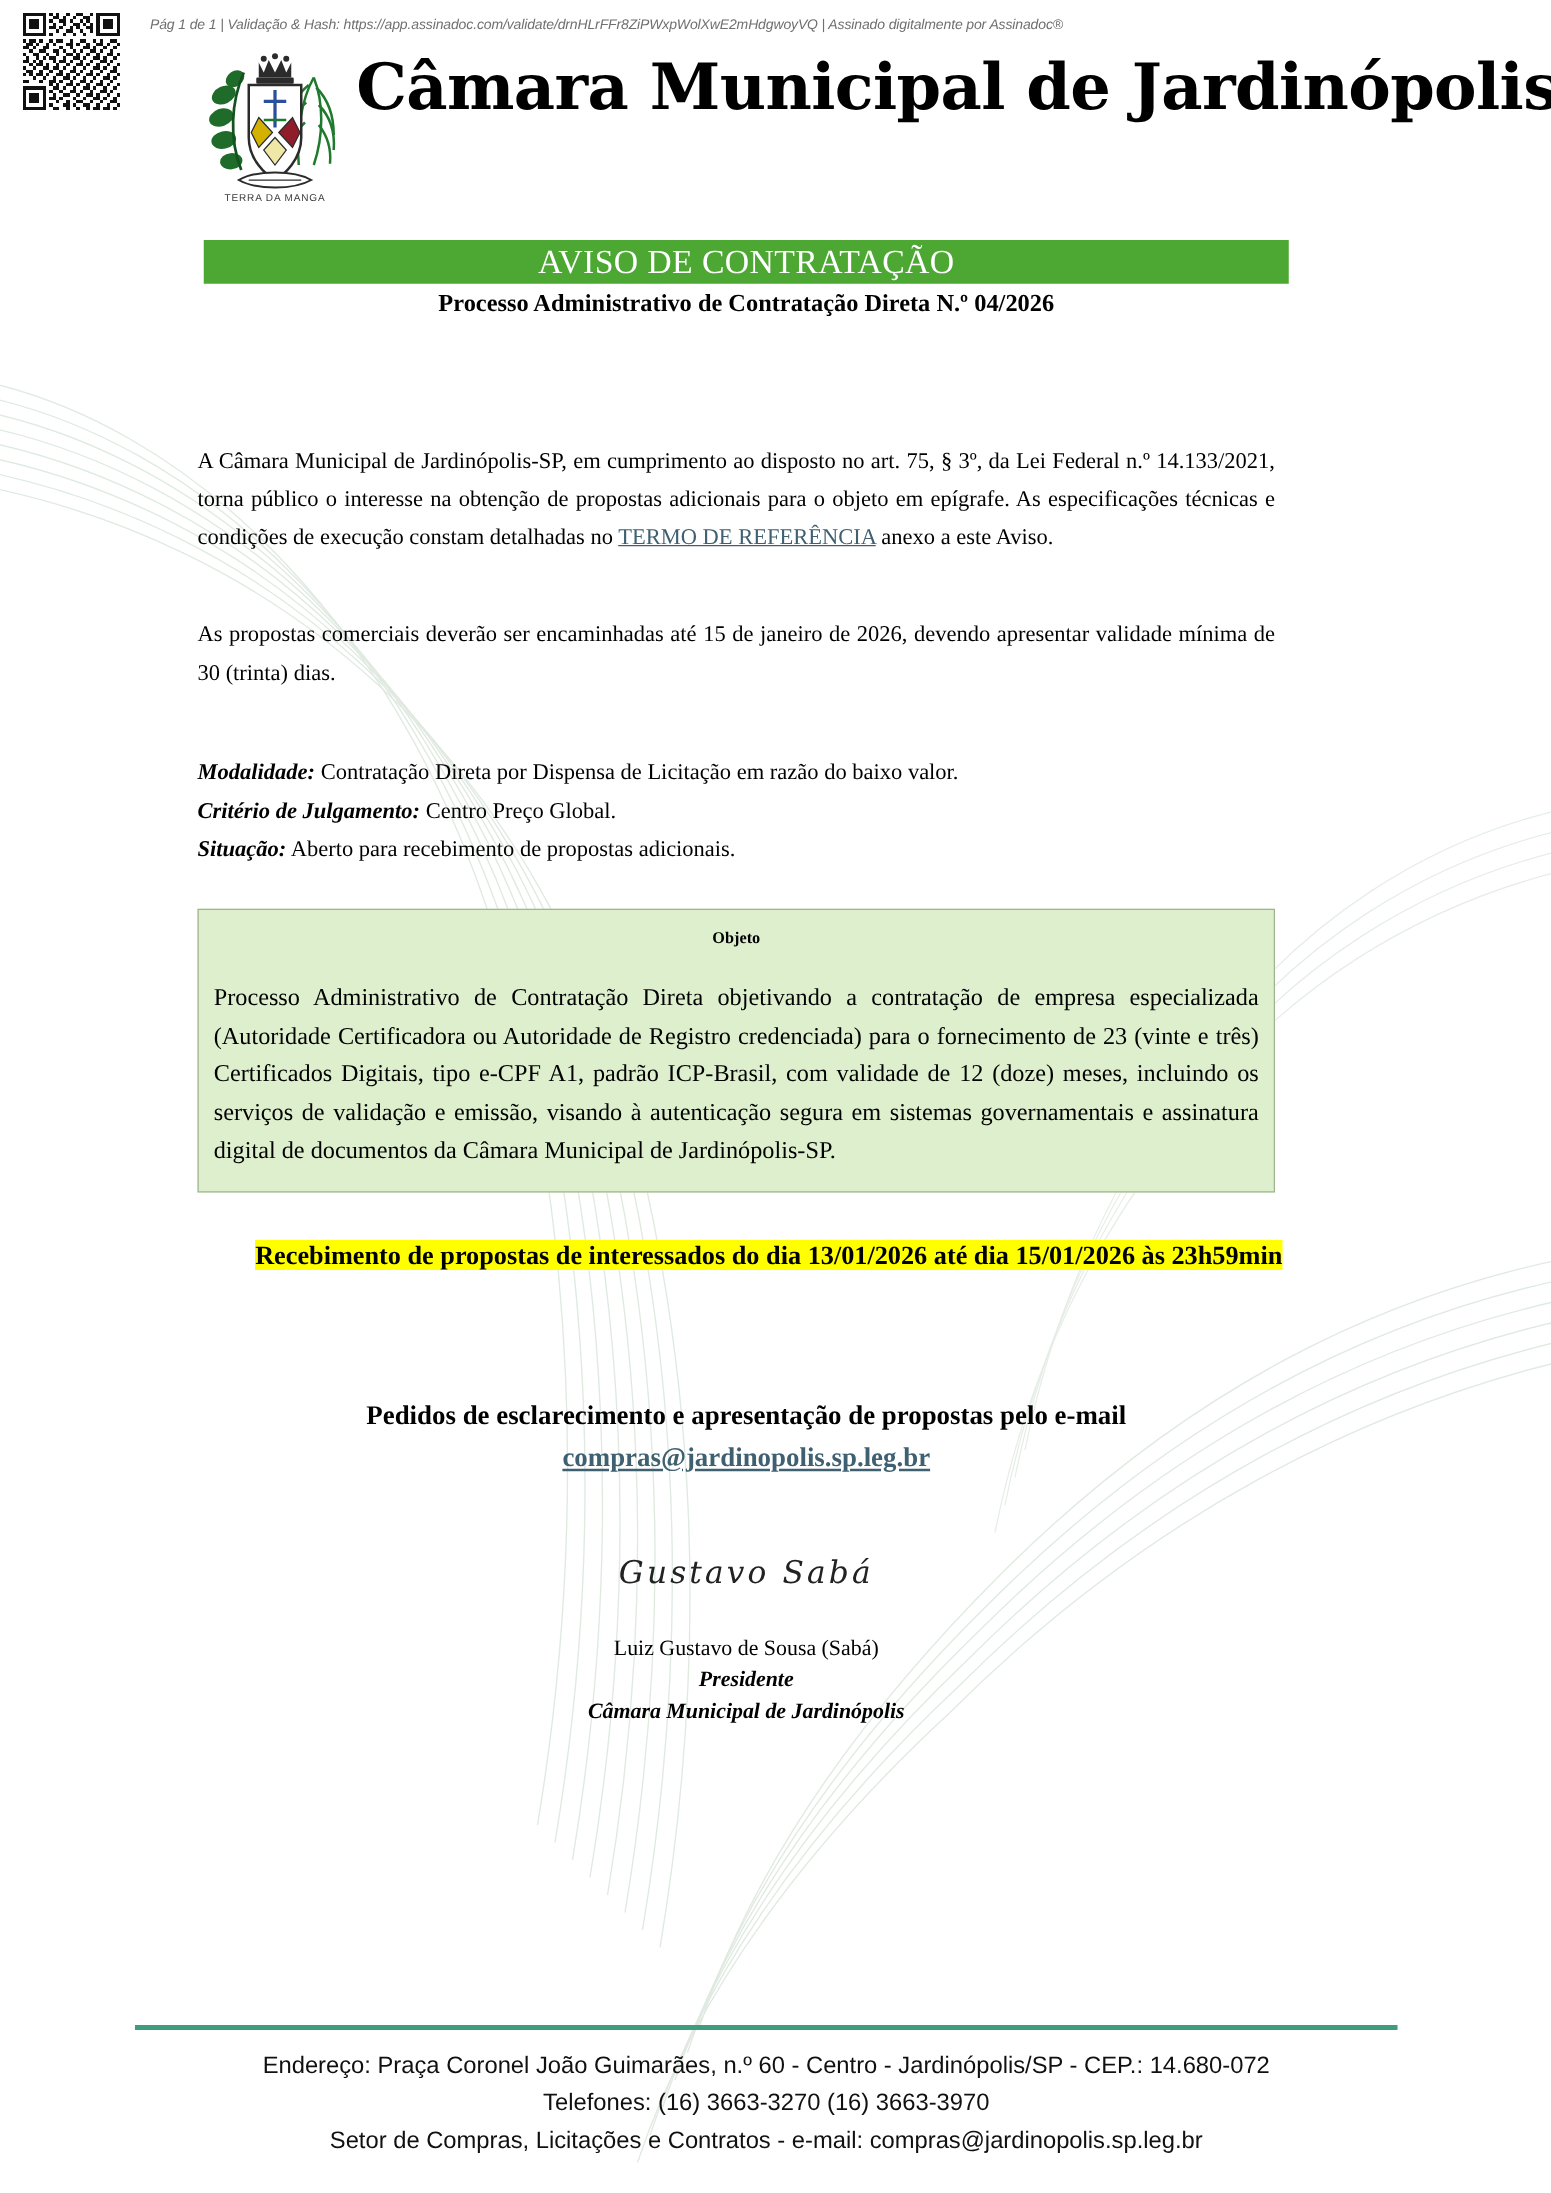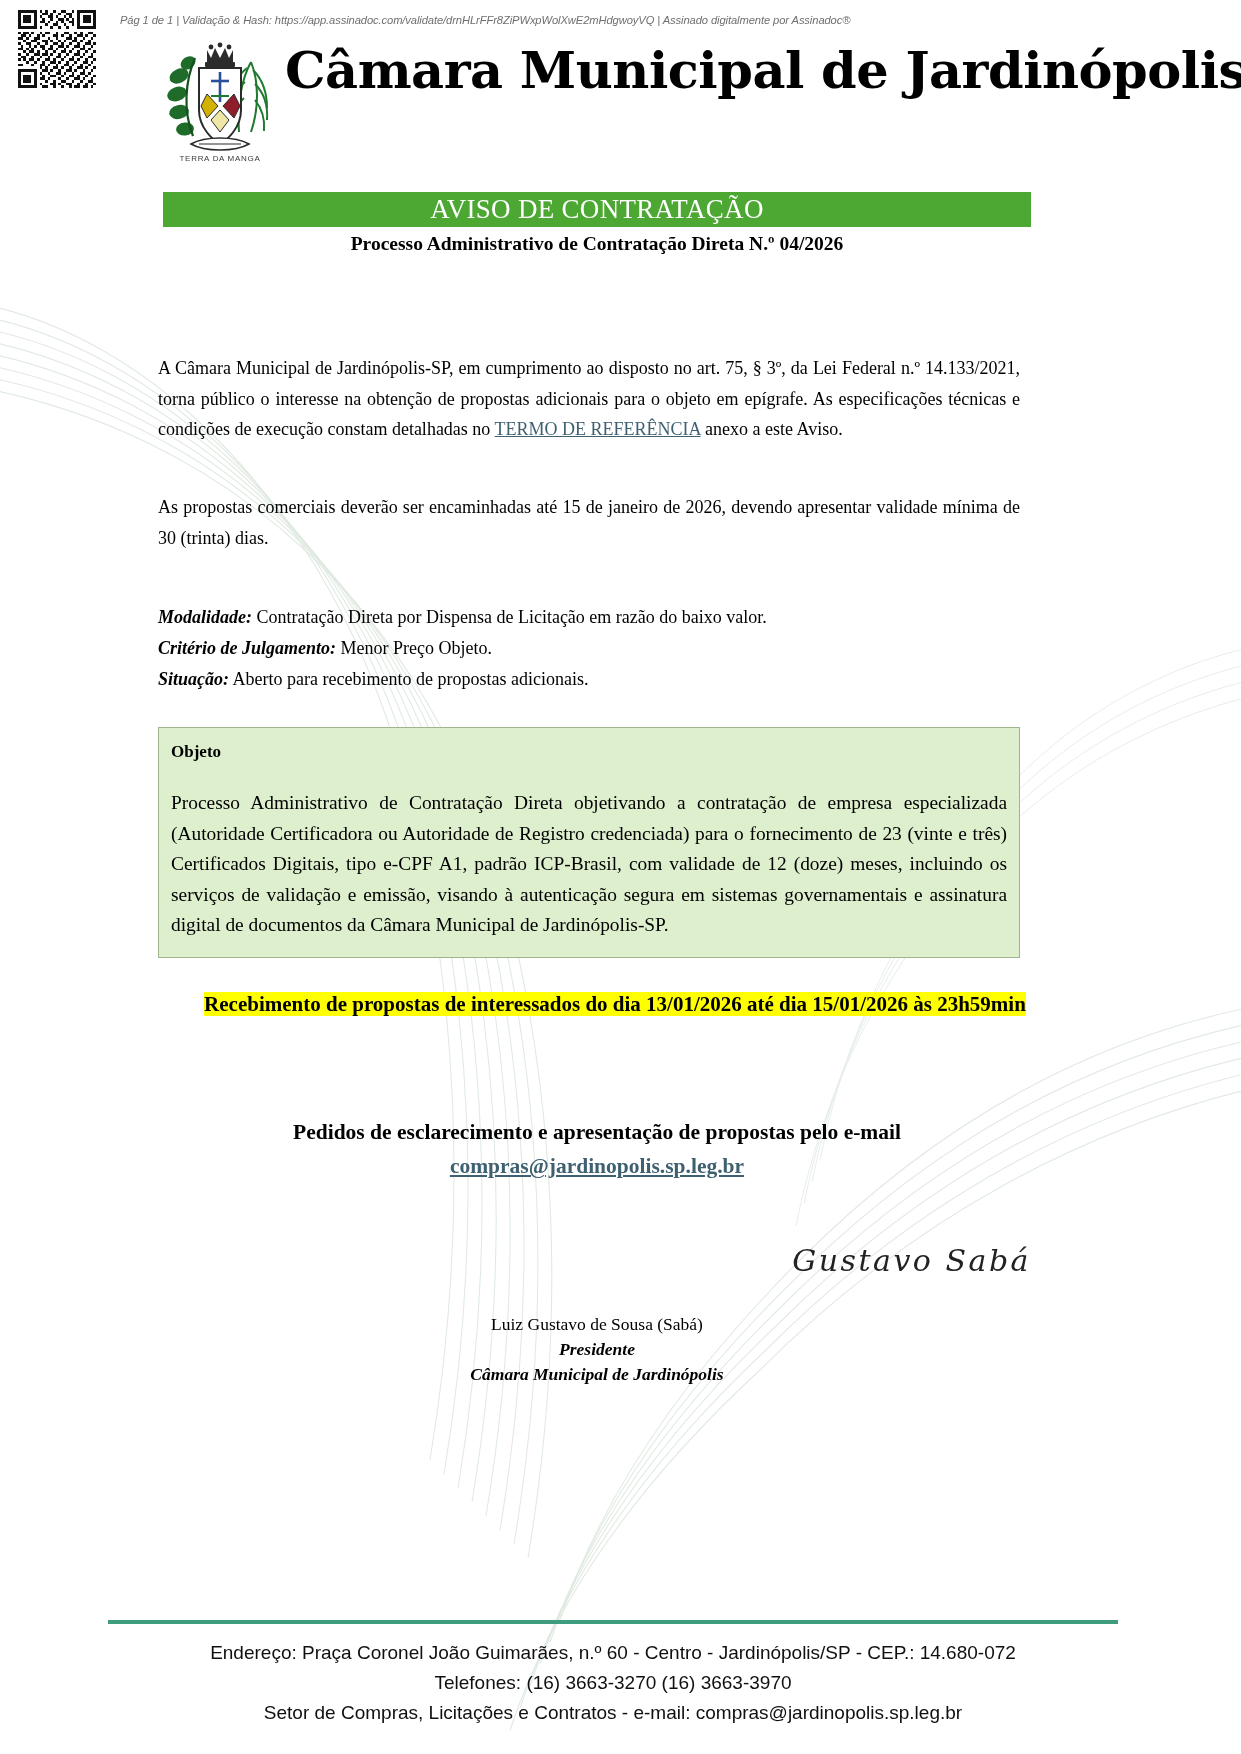--- a/index.html
+++ b/index.html
@@ -164,22 +164,23 @@
     position: absolute;
     left: 158px;
     top: 727px;
     width: 862px;
     box-sizing: border-box;
     background: #DEEFCE;
     border: 1px solid #9fb58d;
     padding: 14px 12px 16px 12px;
   }
   .objeto-heading {
-    font-weight: bold;
-    font-size: 17px;
+    text-align: center;
+    font-weight: bold;
+    font-size: 13px;
     margin-bottom: 26px;
   }
   .objeto-text {
     font-size: 19.4px;
     line-height: 30.5px;
     text-align: justify;
     text-justify: inter-word;
   }
 
   
@@ -225,25 +226,24 @@
   .signature-wrap {
     position: absolute;
     left: 163px;
     top: 1243px;
     width: 868px;
     text-align: center;
   }
   .signature-mark {
     font-family: "DejaVu Serif", "Liberation Serif", serif;
     font-style: italic;
-    font-size: 30px;
+    font-size: 25px;
     letter-spacing: 2.5px;
     color: #222;
     margin-bottom: 34px;
-    text-align: right;
   }
   .sig-name {
     font-size: 17.5px;
     line-height: 25px;
   }
   .sig-role {
     font-size: 17.5px;
     font-weight: bold;
     font-style: italic;
     line-height: 25px;
@@ -613,21 +613,21 @@
     <span>A Câmara Municipal de Jardinópolis-SP, em cumprimento ao disposto no art. 75, § 3º, da Lei Federal n.º 14.133/2021, torna público o interesse na obtenção de propostas adicionais para o objeto em epígrafe. As especificações técnicas e condições de execução constam detalhadas no </span><a class="doc-link" href="#">TERMO DE REFERÊNCIA</a><span> anexo a este Aviso.</span>
   </div>
 
   <div class="body-text para-2">As propostas comerciais deverão ser encaminhadas até 15 de janeiro de 2026, devendo apresentar validade mínima de 30 (trinta) dias.</div>
 
   <div class="body-text info-block">
     <div class="info-line">
       <b>Modalidade:</b><span> Contratação Direta por Dispensa de Licitação em razão do baixo valor.</span>
     </div>
     <div class="info-line">
-      <b>Critério de Julgamento:</b><span> Menor Preço Objeto.</span>
+      <b>Critério de Julgamento:</b><span> Centro Preço Global.</span>
     </div>
     <div class="info-line">
       <b>Situação:</b><span> Aberto para recebimento de propostas adicionais.</span>
     </div>
   </div>
 
   <div class="objeto-box">
     <div class="objeto-heading">Objeto</div>
     <div class="objeto-text">Processo Administrativo de Contratação Direta objetivando a contratação de empresa especializada (Autoridade Certificadora ou Autoridade de Registro credenciada) para o fornecimento de 23 (vinte e três) Certificados Digitais, tipo e-CPF A1, padrão ICP-Brasil, com validade de 12 (doze) meses, incluindo os serviços de validação e emissão, visando à autenticação segura em sistemas governamentais e assinatura digital de documentos da Câmara Municipal de Jardinópolis-SP.</div>
   </div>

